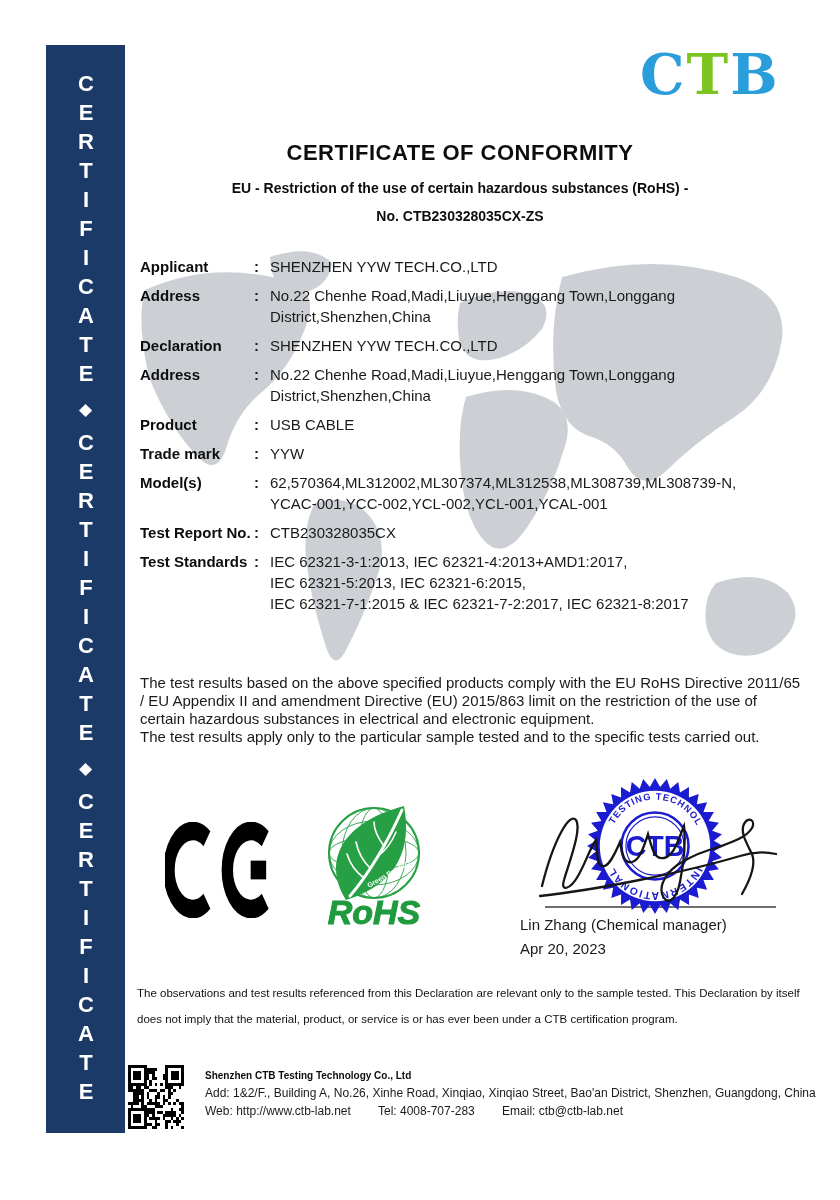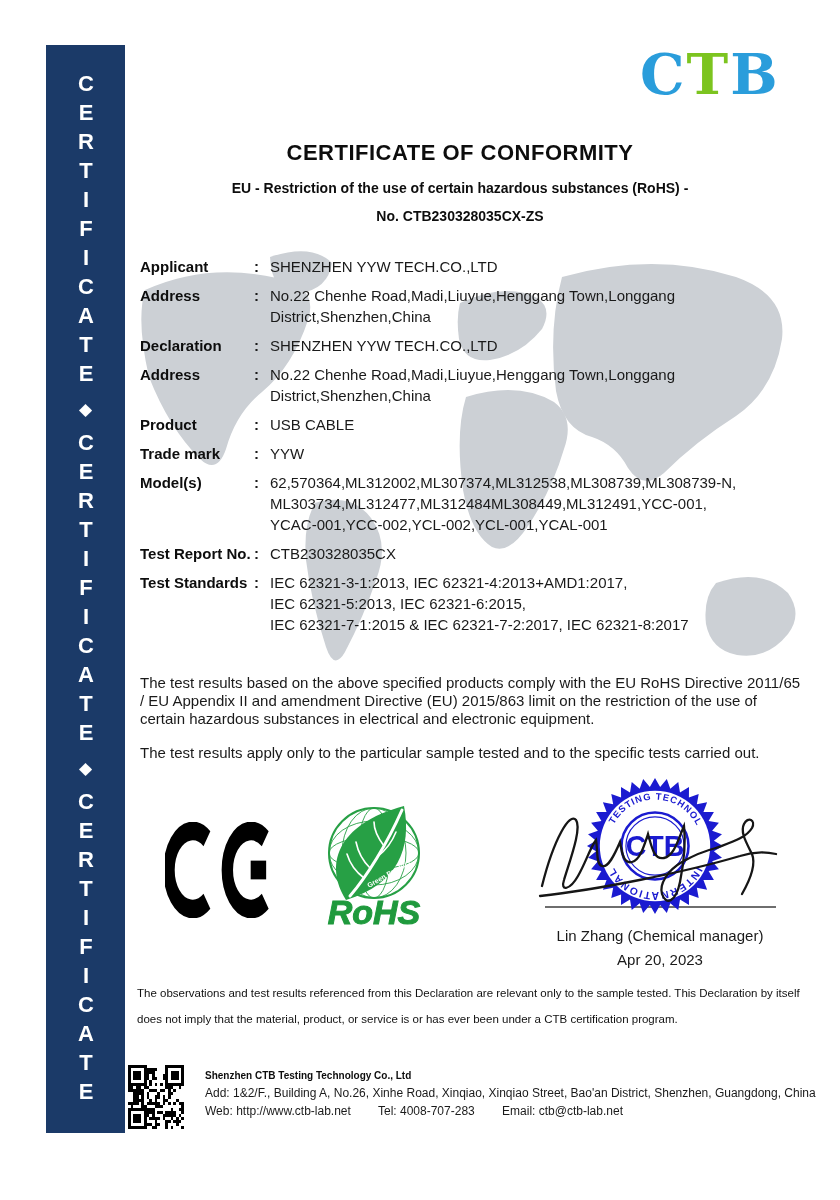--- a/index.html
+++ b/index.html
@@ -36,32 +36,32 @@
   .frow { display:grid; grid-template-columns:114px 16px auto; margin-bottom:8px;
     font-size:15px; line-height:21px; }
   .frow.gap-top { margin-top:5px; }
   .flabel { font-weight:bold; color:#0d0d0d; }
   .fcolon { font-weight:bold; }
   .fvalue div { white-space:nowrap; }
 
   
   .paras { position:absolute; left:140px; top:674px; width:662px; z-index:1;
     font-size:15px; line-height:18px; }
-  .paras p + p { margin-top:16px; }
+  .paras p + p { margin-top:0; }
 
   
   .ce-mark { position:absolute; left:165px; top:822px; z-index:1; }
   .rohs-mark { position:absolute; left:312px; top:796px; z-index:1; }
 
   
   .stamp { position:absolute; left:586px; top:777px; z-index:2; }
   .signature { position:absolute; left:536px; top:798px; z-index:3; }
   .sig-line { position:absolute; left:545px; top:906px; width:231px; height:2px; background:#6e6e6e; z-index:1; }
-  .sig-block { position:absolute; left:520px; top:913px; width:280px; text-align:center;
-    font-size:15px; line-height:24px; z-index:2;margin-top:11px; }
+  .sig-block { position:absolute; left:520px; top:913px; width:280px; 
+    font-size:15px; line-height:24px; z-index:2; }
 
   
   .disclaimer { position:absolute; left:137px; top:980px; width:680px;
     font-size:11.5px; line-height:26px; color:#111; }
 
   
   .qr { position:absolute; left:128px; top:1065px; width:56px; height:64px; }
   .footer-text { position:absolute; left:205px; top:1070px; width:615px; }
   .footer-company { font-size:10px; font-weight:bold; color:#0d0d0d; }
   .footer-address { font-size:12px; line-height:17px; margin-top:4px; width:612px; }
@@ -146,21 +146,20 @@
       <div class="fcolon">:</div>
       <div class="fvalue">
           <div>YYW</div>
         </div>
     </div>
     <div class="frow">
       <div class="flabel">Model(s)</div>
       <div class="fcolon">:</div>
       <div class="fvalue">
           <div>62,570364,ML312002,ML307374,ML312538,ML308739,ML308739-N,</div>
-          <div>ML303734,ML312477,ML312484ML308449,ML312491,YCC-001,</div>
           <div>YCAC-001,YCC-002,YCL-002,YCL-001,YCAL-001</div>
         </div>
     </div>
     <div class="frow">
       <div class="flabel">Test Report No.</div>
       <div class="fcolon">:</div>
       <div class="fvalue">
           <div>CTB230328035CX</div>
         </div>
     </div>

